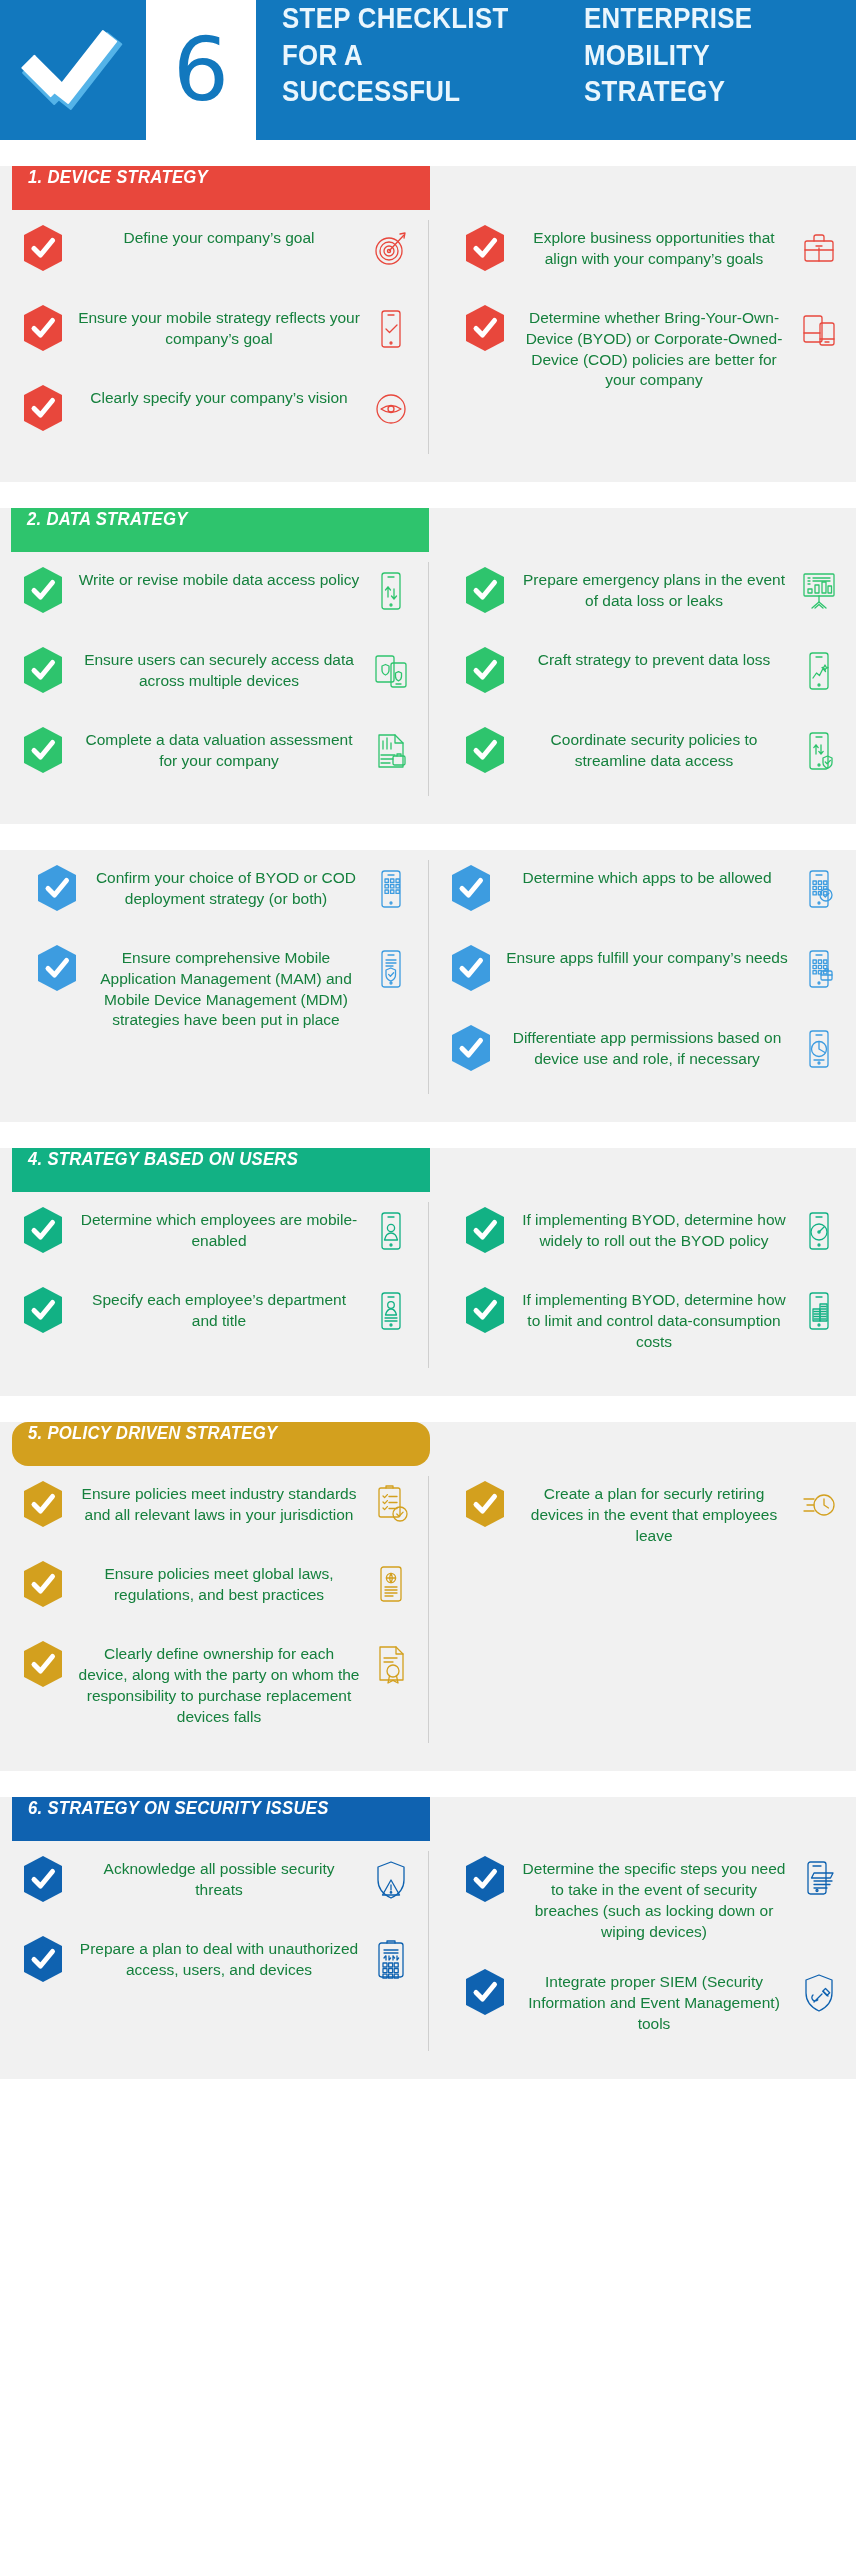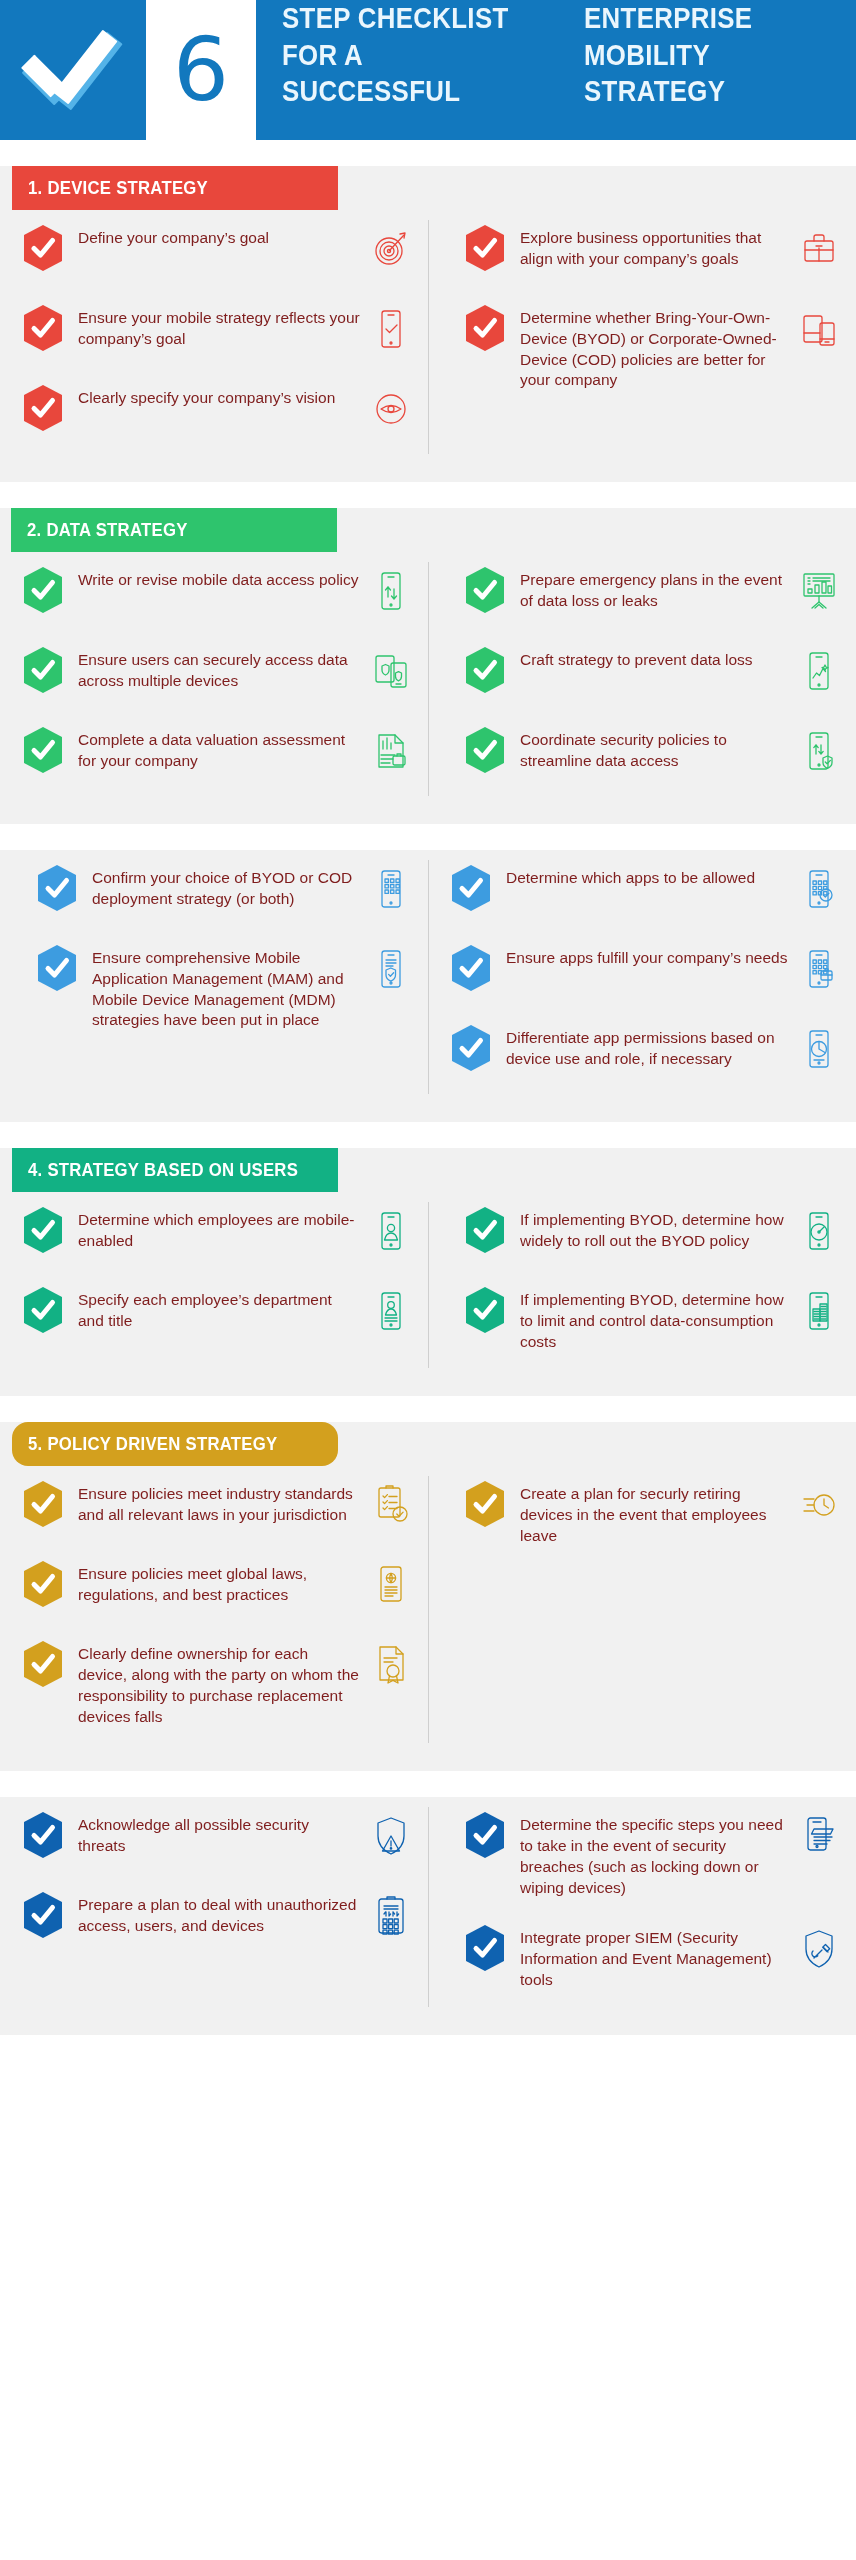--- a/index.html
+++ b/index.html
@@ -61,46 +61,46 @@
     font-size:30px; line-height:1.22; letter-spacing:0.4px;
     font-weight:700; text-transform:uppercase;
     font-family:"Liberation Sans Narrow","Liberation Sans",sans-serif;
     transform:scaleX(0.86); transform-origin:left center;
   }
 
   
   .section { background:#f1f1f1; position:relative; padding-bottom:18px; }
   .sec-gap { height:26px; background:#ffffff; }
   .sec-bar {
-    height:44px; width:326px; margin-left:12px;
-    display:flex; align-items:center;
+    height:44px; width:418px; margin-left:12px;
+    display:flex; align-items:flex-start;
     color:#ffffff; font-weight:700; font-size:19px;
     letter-spacing:0.3px; text-transform:uppercase;
-    padding-left:16px; box-sizing:border-box;
+    padding-left:16px; box-sizing:border-box;font-style:italic;
   }
   .sec-bar span {
     transform:scaleX(0.88); transform-origin:left center; display:block;
   }
 
   .cols { display:flex; position:relative; padding-top:14px; }
   .col { width:428px; box-sizing:border-box; padding:0 14px 0 22px; }
   .col.right { padding-left:36px; }
   .divider {
     position:absolute; left:428px; top:10px; bottom:10px;
     width:1px; background:#cfcfcf;
   }
 
   .item { display:flex; align-items:flex-start; margin-bottom:26px; min-height:54px; }
   .hex {
     width:42px; height:48px; flex:none; margin-right:14px; position:relative;
   }
   .hex svg { display:block; }
   .item-text {
-    flex:1; color:#7f1d1d; font-size:15.5px; line-height:1.34;
-    padding-top:4px; font-family:"Liberation Sans", sans-serif;
+    flex:1; color:#15803d; font-size:15.5px; line-height:1.34;
+    padding-top:4px; font-family:"Liberation Sans", sans-serif;text-align:center;
   }
   .item-icon {
     width:46px; height:50px; flex:none; margin-left:8px;
     display:flex; align-items:center; justify-content:center;
   }
   .item-icon svg { display:block; }
 </style>
 </head>
 <body>
 
@@ -666,20 +666,23 @@
                   <line x1="8" y1="22" x2="15" y2="22"></line>
                   <line x1="5" y1="28" x2="15" y2="28"></line>
                 </svg>
               </div>
             </div>
           </div>
         </div>
       </div>
       <div class="sec-gap"></div>
       <div class="section">
+        <div class="sec-bar" style="background: rgb(15, 98, 176);">
+          <span>6. STRATEGY ON SECURITY ISSUES</span>
+        </div>
         <div class="cols">
           <div class="divider"></div>
           <div class="col left">
             <div class="item">
               <div class="hex">
                 <svg width="42" height="48" viewBox="0 0 42 48">
                   <path d="M21 1 L40 11 V37 L21 47 L2 37 V11 Z" fill="#0f62b0"></path>
                   <path d="M12 24.5 L18.5 31 L30.5 16.5" fill="none" stroke="#ffffff" stroke-width="5" stroke-linecap="round" stroke-linejoin="round"></path>
                 </svg>
               </div>

